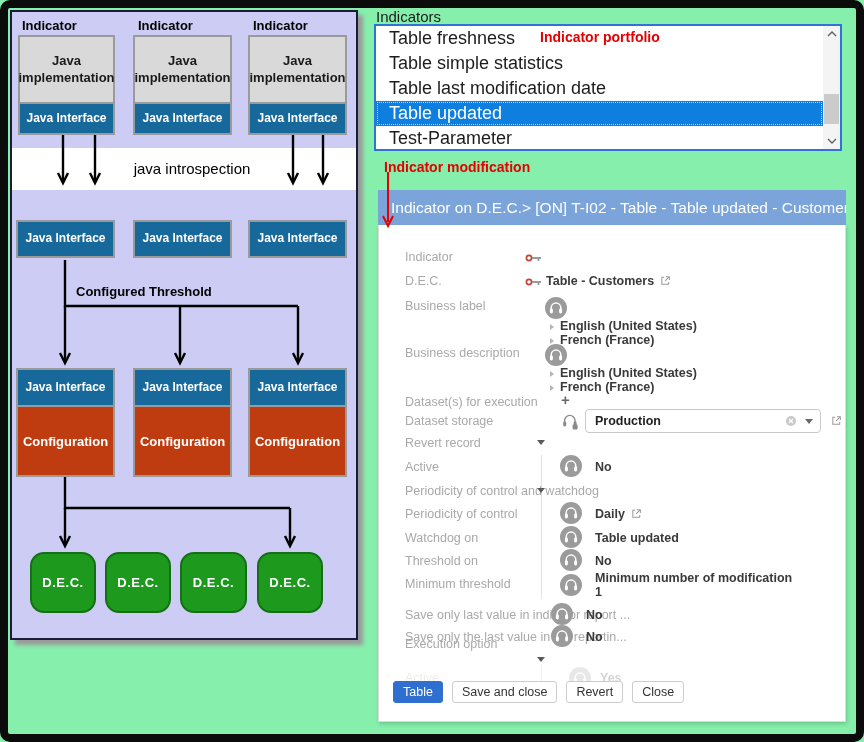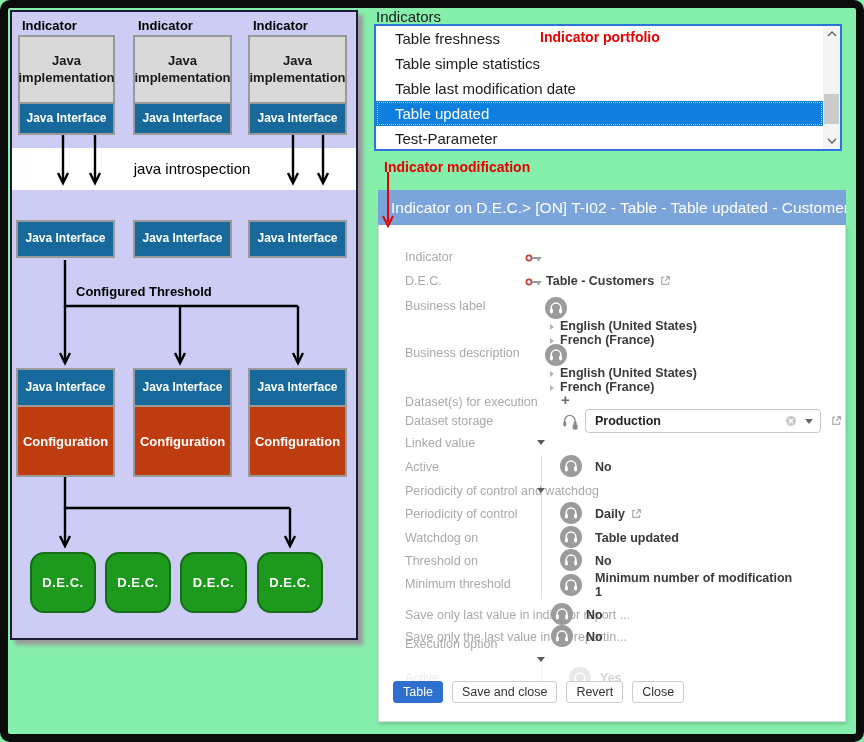--- a/index.html
+++ b/index.html
@@ -35,21 +35,21 @@
          display:flex; align-items:center; justify-content:center; top:540px; }
   .introspect { position:absolute; left:30px; top:148px; width:300px; text-align:center;
                 font-weight:normal; font-size:15px; color:#000; }
   .cfg-ind { position:absolute; left:64px; top:272px; font-weight:bold; font-size:13px; color:#000; }
 
   
   .listbox-label { position:absolute; left:376px; top:8px; font-size:15px; color:#1a1a1a; }
   #listbox { position:absolute; left:374px; top:24px; width:468px; height:127px;
              border:2px solid #2d74d9; background:#fff; }
   #list-items { position:absolute; left:0; top:0; right:17px; bottom:0; overflow:hidden; }
-  .li { height:25px; line-height:25px; padding-left:19px; font-size:15px; color:#1c1c1c; }
+  .li { height:25px; line-height:25px; padding-left:13px; font-size:18px; color:#1c1c1c; }
   .li.sel { background:#0f7fdf; color:#fff; outline:1px dotted rgba(255,255,255,.7); outline-offset:-2px; }
   #vscroll { position:absolute; top:0; right:0; bottom:0; width:17px; background:#f4f4f4; }
   .sb-btn { position:absolute; left:0; width:17px; height:16px; display:flex; align-items:center; justify-content:center; background:#f4f4f4; }
   #sb-thumb { position:absolute; left:1px; width:15px; top:68px; height:30px; background:#cbcbcb; }
   .red-note { position:absolute; font-weight:bold; font-size:14px; color:#e60000; z-index:10; }
 
   
   #cfg-header { position:absolute; left:378px; top:190px; width:468px; height:35px; background:#7ba5da;
                 color:#fff; font-size:15.5px; line-height:35px; padding-left:13px; white-space:nowrap; overflow:hidden; }
   #panel { position:absolute; left:378px; top:225px; width:468px; height:497px; background:#fff;
@@ -274,21 +274,21 @@
         <svg width="12" height="12">
             <use href="#sym-clear"></use>
           </svg>
         <span class="dd-caret"></span>
       </span>
     </div>
     <svg class="extic" style="position:absolute;left:452px;top:190px;margin:0;">
         <use href="#sym-ext"></use>
       </svg>
 
-    <div class="lbl" style="top:211px;">Linked value</div>
+    <div class="lbl" style="top:211px;">Revert record</div>
     <span class="caret" style="left:158px;top:215px;"></span>
 
     <div class="vline" style="top:230px;height:144px;"></div>
 
     <div class="lbl" style="top:235px;">Active</div>
     <div class="circ" style="left:181px;top:230px;">
         <svg width="20" height="20">
           <use href="#sym-headset-w"></use>
         </svg>
       </div>

